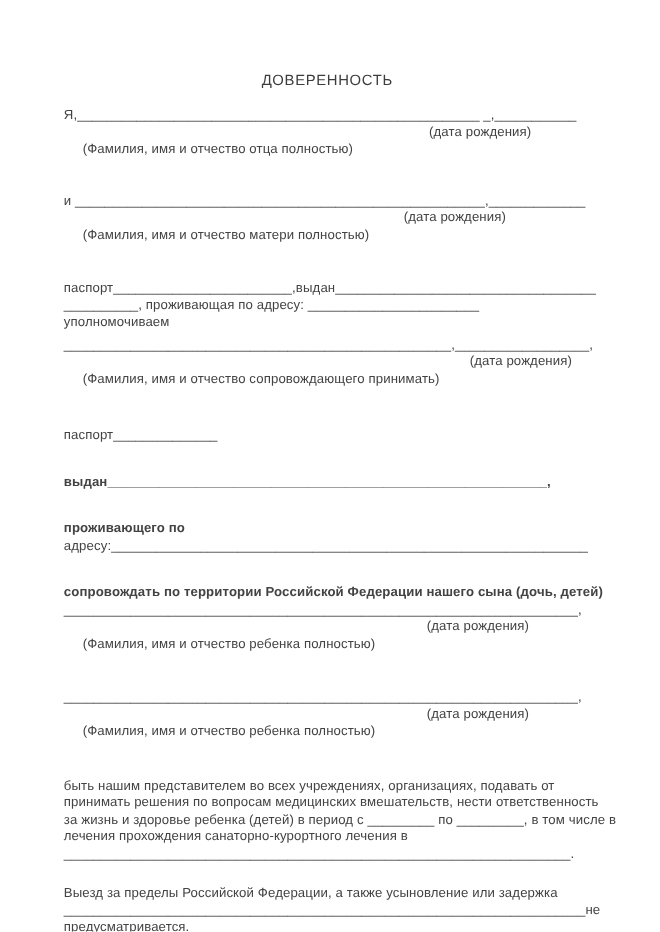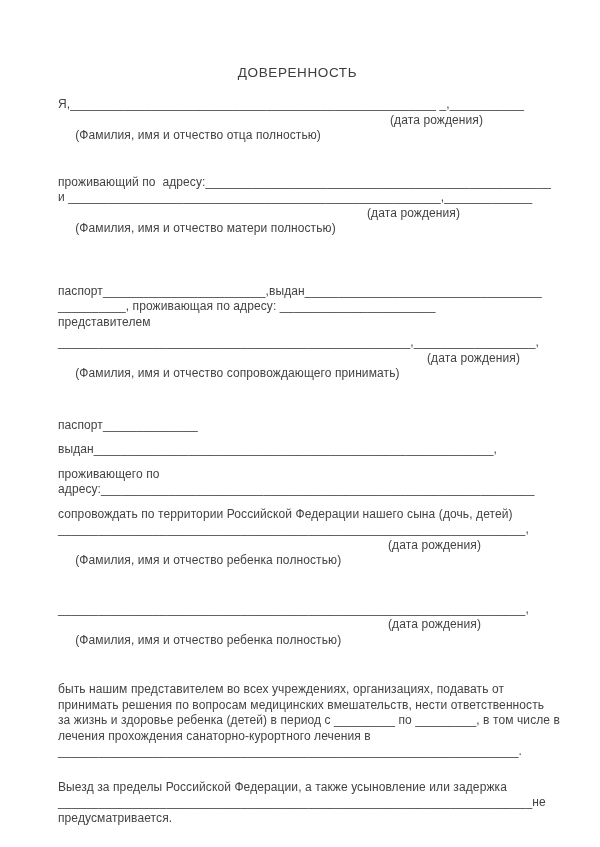--- a/index.html
+++ b/index.html
@@ -12,48 +12,47 @@
     position:relative; white-space:pre; font-size:12px; line-height:15.5px;
     min-height:15.5px; letter-spacing:0.1px;
   }
   .title {
     white-space:normal; text-align:center; font-size:13.5px; letter-spacing:0.6px;
     color:#3d3d3d; margin-bottom:16px; line-height:17px;
   }
   .cap .date { position:absolute; top:0; }
   .d332 { left:332px; } .d309 { left:309px; } .d369 { left:369px; } .d330 { left:330px; }
   .g2{margin-top:2px;} .g3{margin-top:3px;} .g4{margin-top:20px;} .g5{margin-top:5px;}
-  .g9{margin-top:9px;} .g10{margin-top:16px;}
+  .g9{margin-top:27px;font-weight:bold;} .g10{margin-top:2px;}
   .g12{margin-top:12px;} .g13{margin-top:5px;}
 </style>
 </head>
 <body>
 
 <div class="page">
 
   <div class="ln title">ДОВЕРЕННОСТЬ</div>
 
   <div class="ln">Я,______________________________________________________ _,___________</div>
   <div class="ln cap">
     <span> (Фамилия, имя и отчество отца полностью)</span>
     <span class="date d332">(дата рождения)</span>
   </div>
 
-  <div class="ln">проживающий по  адресу:___________________________________________________</div>
 
   <div class="ln">и _______________________________________________________,_____________</div>
   <div class="ln cap">
     <span> (Фамилия, имя и отчество матери полностью)</span>
     <span class="date d309">(дата рождения)</span>
   </div>
 
   <div class="ln g10">паспорт________________________,выдан___________________________________</div>
   <div class="ln">__________, проживающая по адресу: _______________________</div>
 
-  <div class="ln">представителем</div>
+  <div class="ln">уполномочиваем</div>
 
   <div class="ln g5">____________________________________________________,__________________,</div>
   <div class="ln cap">
     <span> (Фамилия, имя и отчество сопровождающего принимать)</span>
     <span class="date d369">(дата рождения)</span>
   </div>
 
   <div class="ln g13">паспорт______________</div>
   <div class="ln g9">выдан___________________________________________________________,</div>
   <div class="ln g9">проживающего по</div>

